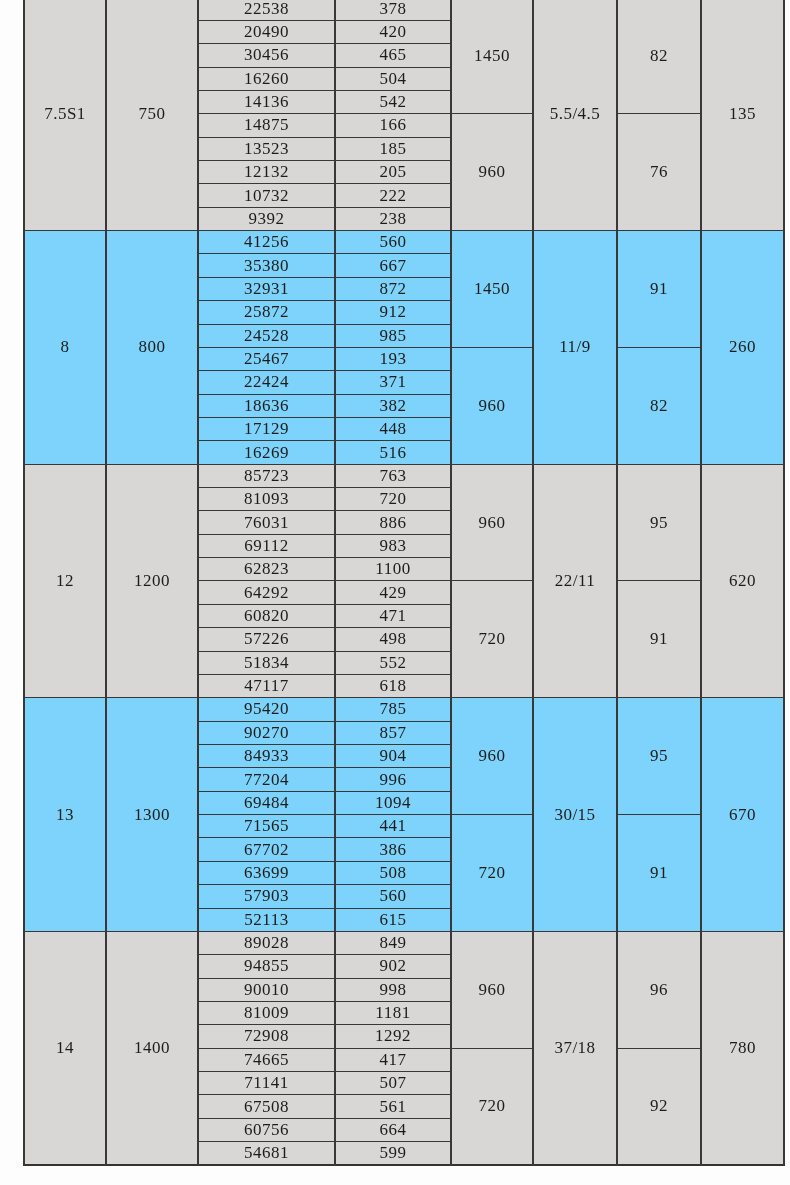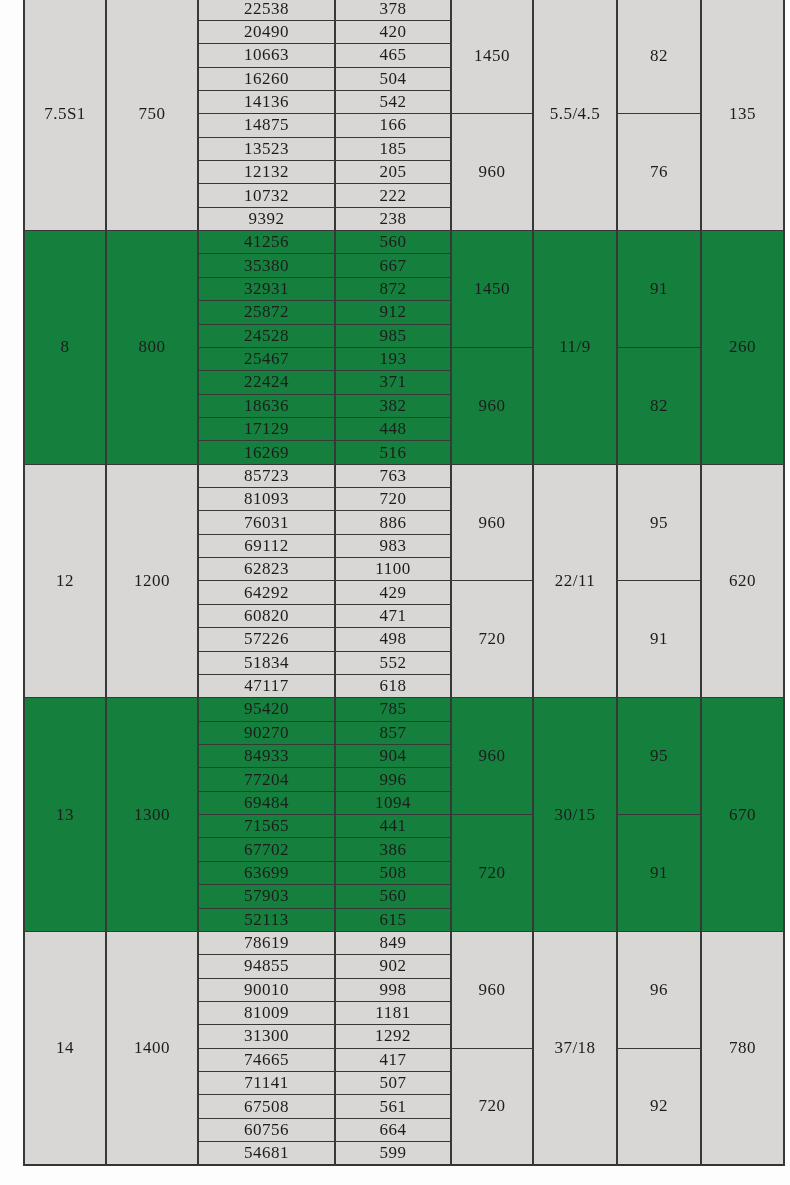--- a/index.html
+++ b/index.html
@@ -41,21 +41,21 @@
     padding: 0;
     font-size: 17px;
     letter-spacing: 0.5px;
     color: #1c1c1c;
     overflow: hidden;
     white-space: nowrap;
   }
   table.spec tr { height: 23.36px; }
   td.gtop { border-top-width: 3px; }
   td.shaded { background: #d8d7d6; }
-  td.plain  { background: #15803d; }
+  td.plain  { background: #7dd3fc; }
 </style>
 </head>
 <body>
 
 <div class="page">
   <div class="table-wrap">
     <table class="spec">
       <colgroup>
           <col style="width: 82px;">
           <col style="width: 92px;">
@@ -75,21 +75,21 @@
             <td class="shaded gtop" rowspan="5">1450</td>
             <td class="shaded gtop" rowspan="10">5.5/4.5</td>
             <td class="shaded gtop" rowspan="5">82</td>
             <td class="shaded gtop" rowspan="10">135</td>
           </tr>
           <tr>
             <td class="shaded">20490</td>
             <td class="shaded">420</td>
           </tr>
           <tr>
-            <td class="shaded">10663</td>
+            <td class="shaded">30456</td>
             <td class="shaded">465</td>
           </tr>
           <tr>
             <td class="shaded">16260</td>
             <td class="shaded">504</td>
           </tr>
           <tr>
             <td class="shaded">14136</td>
             <td class="shaded">542</td>
           </tr>
@@ -255,41 +255,41 @@
             <td class="plain">57903</td>
             <td class="plain">560</td>
           </tr>
           <tr>
             <td class="plain">52113</td>
             <td class="plain">615</td>
           </tr>
           <tr>
             <td class="shaded gtop" rowspan="10">14</td>
             <td class="shaded gtop" rowspan="10">1400</td>
-            <td class="shaded gtop">78619</td>
+            <td class="shaded gtop">89028</td>
             <td class="shaded gtop">849</td>
             <td class="shaded gtop" rowspan="5">960</td>
             <td class="shaded gtop" rowspan="10">37/18</td>
             <td class="shaded gtop" rowspan="5">96</td>
             <td class="shaded gtop" rowspan="10">780</td>
           </tr>
           <tr>
             <td class="shaded">94855</td>
             <td class="shaded">902</td>
           </tr>
           <tr>
             <td class="shaded">90010</td>
             <td class="shaded">998</td>
           </tr>
           <tr>
             <td class="shaded">81009</td>
             <td class="shaded">1181</td>
           </tr>
           <tr>
-            <td class="shaded">31300</td>
+            <td class="shaded">72908</td>
             <td class="shaded">1292</td>
           </tr>
           <tr>
             <td class="shaded">74665</td>
             <td class="shaded">417</td>
             <td class="shaded" rowspan="5">720</td>
             <td class="shaded" rowspan="5">92</td>
           </tr>
           <tr>
             <td class="shaded">71141</td>

